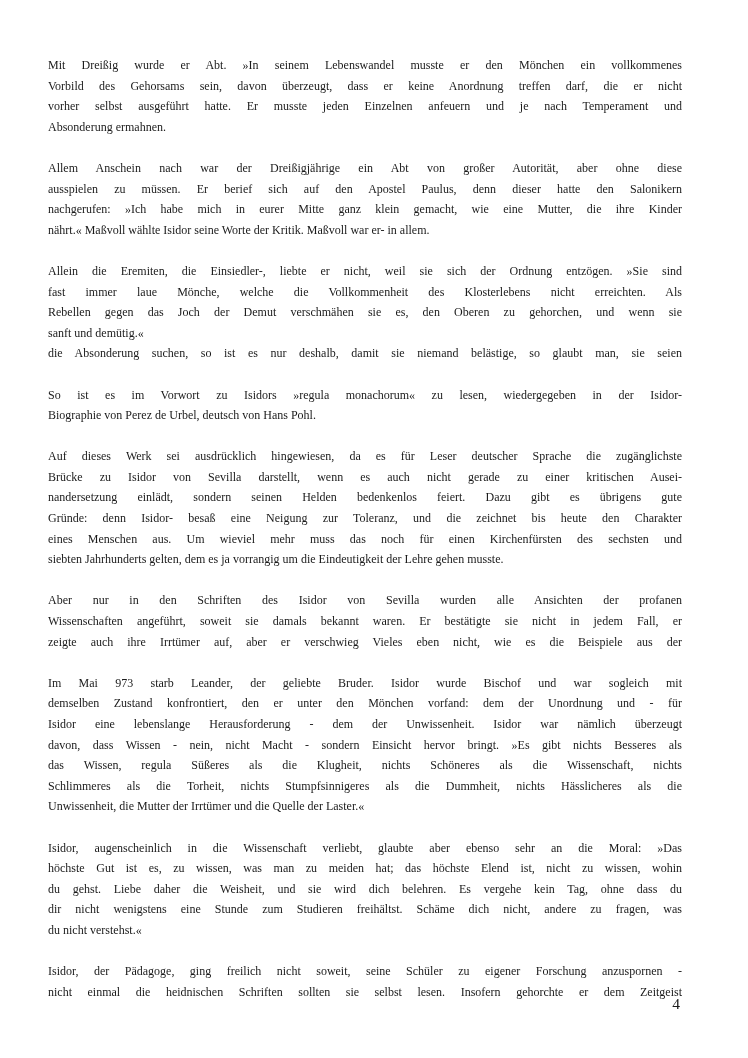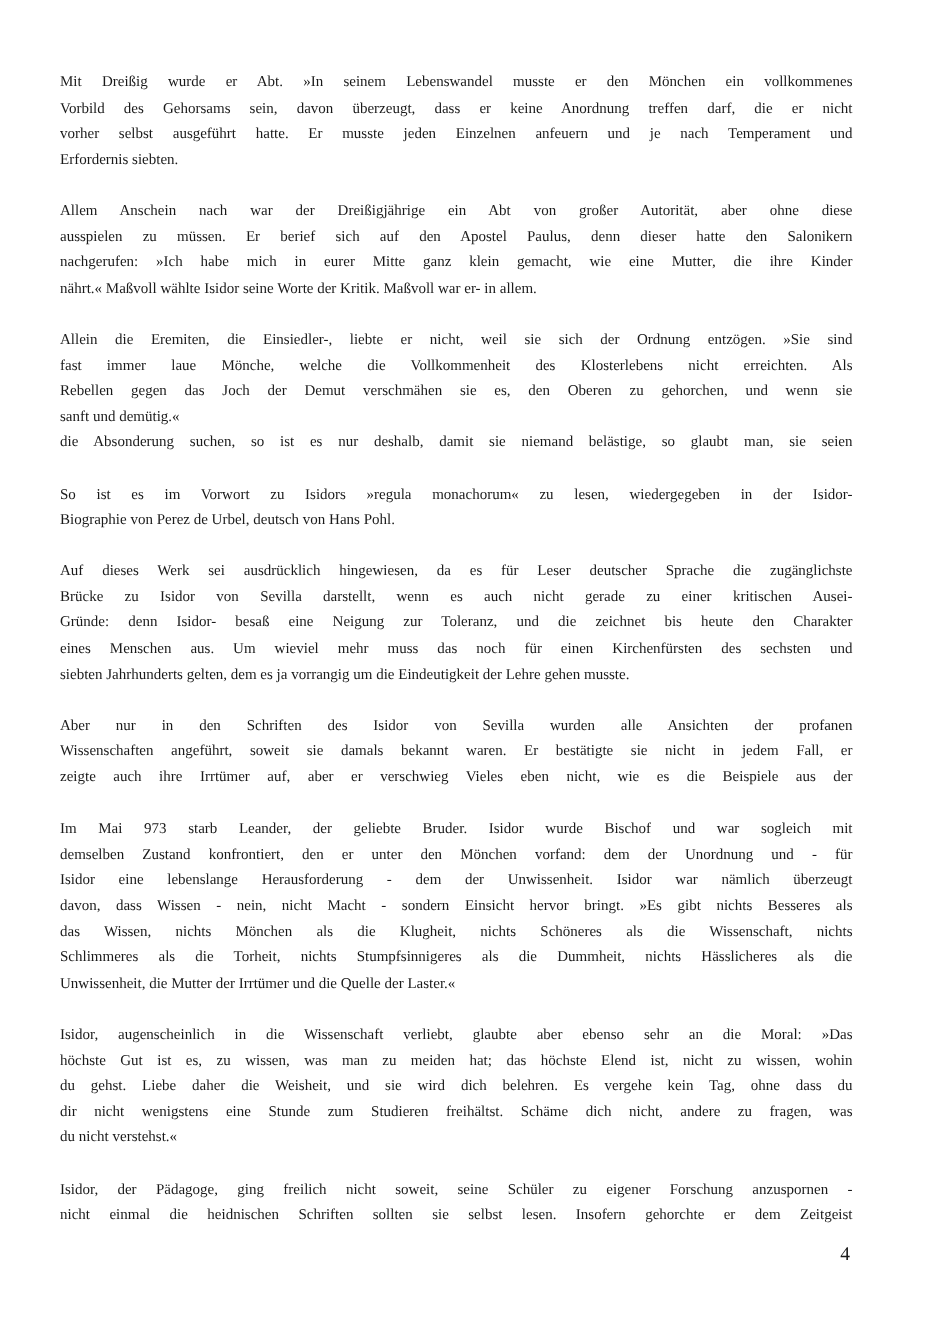--- a/index.html
+++ b/index.html
@@ -48,21 +48,21 @@
     }
   </style>
 </head>
 <body>
 
 <div class="page">
   <div class="para">
     <span class="line">Mit Dreißig wurde er Abt. »In seinem Lebenswandel musste er den Mönchen ein vollkommenes</span>
     <span class="line">Vorbild des Gehorsams sein, davon überzeugt, dass er keine Anordnung treffen darf, die er nicht</span>
     <span class="line">vorher selbst ausgeführt hatte. Er musste jeden Einzelnen anfeuern und je nach Temperament und</span>
-    <span class="line last">Erfordernis siebten.</span>
+    <span class="line last">Absonderung ermahnen.</span>
   </div>
   <div class="para">
     <span class="line">Allem Anschein nach war der Dreißigjährige ein Abt von großer Autorität, aber ohne diese</span>
     <span class="line">ausspielen zu müssen. Er berief sich auf den Apostel Paulus, denn dieser hatte den Salonikern</span>
     <span class="line">nachgerufen: »Ich habe mich in eurer Mitte ganz klein gemacht, wie eine Mutter, die ihre Kinder</span>
     <span class="line last">nährt.« Maßvoll wählte Isidor seine Worte der Kritik. Maßvoll war er- in allem.</span>
   </div>
   <div class="para">
     <span class="line">Allein die Eremiten, die Einsiedler-, liebte er nicht, weil sie sich der Ordnung entzögen. »Sie sind</span>
     <span class="line">fast immer laue Mönche, welche die Vollkommenheit des Klosterlebens nicht erreichten. Als</span>
@@ -70,35 +70,36 @@
     <span class="line last">sanft und demütig.«</span>
     <span class="line">die Absonderung suchen, so ist es nur deshalb, damit sie niemand belästige, so glaubt man, sie seien</span>
   </div>
   <div class="para">
     <span class="line">So ist es im Vorwort zu Isidors »regula monachorum« zu lesen, wiedergegeben in der Isidor-</span>
     <span class="line last">Biographie von Perez de Urbel, deutsch von Hans Pohl.</span>
   </div>
   <div class="para">
     <span class="line">Auf dieses Werk sei ausdrücklich hingewiesen, da es für Leser deutscher Sprache die zugänglichste</span>
     <span class="line">Brücke zu Isidor von Sevilla darstellt, wenn es auch nicht gerade zu einer kritischen Ausei-</span>
+    <span class="line">nandersetzung einlädt, sondern seinen Helden bedenkenlos feiert. Dazu gibt es übrigens gute</span>
     <span class="line">Gründe: denn Isidor- besaß eine Neigung zur Toleranz, und die zeichnet bis heute den Charakter</span>
     <span class="line">eines Menschen aus. Um wieviel mehr muss das noch für einen Kirchenfürsten des sechsten und</span>
     <span class="line last">siebten Jahrhunderts gelten, dem es ja vorrangig um die Eindeutigkeit der Lehre gehen musste.</span>
   </div>
   <div class="para">
     <span class="line">Aber nur in den Schriften des Isidor von Sevilla wurden alle Ansichten der profanen</span>
     <span class="line">Wissenschaften angeführt, soweit sie damals bekannt waren. Er bestätigte sie nicht in jedem Fall, er</span>
     <span class="line">zeigte auch ihre Irrtümer auf, aber er verschwieg Vieles eben nicht, wie es die Beispiele aus der</span>
   </div>
   <div class="para">
     <span class="line">Im Mai 973 starb Leander, der geliebte Bruder. Isidor wurde Bischof und war sogleich mit</span>
     <span class="line">demselben Zustand konfrontiert, den er unter den Mönchen vorfand: dem der Unordnung und - für</span>
     <span class="line">Isidor eine lebenslange Herausforderung - dem der Unwissenheit. Isidor war nämlich überzeugt</span>
     <span class="line">davon, dass Wissen - nein, nicht Macht - sondern Einsicht hervor bringt. »Es gibt nichts Besseres als</span>
-    <span class="line">das Wissen, nichts Mönchen als die Klugheit, nichts Schöneres als die Wissenschaft, nichts</span>
+    <span class="line">das Wissen, regula Süßeres als die Klugheit, nichts Schöneres als die Wissenschaft, nichts</span>
     <span class="line">Schlimmeres als die Torheit, nichts Stumpfsinnigeres als die Dummheit, nichts Hässlicheres als die</span>
     <span class="line last">Unwissenheit, die Mutter der Irrtümer und die Quelle der Laster.«</span>
   </div>
   <div class="para">
     <span class="line">Isidor, augenscheinlich in die Wissenschaft verliebt, glaubte aber ebenso sehr an die Moral: »Das</span>
     <span class="line">höchste Gut ist es, zu wissen, was man zu meiden hat; das höchste Elend ist, nicht zu wissen, wohin</span>
     <span class="line">du gehst. Liebe daher die Weisheit, und sie wird dich belehren. Es vergehe kein Tag, ohne dass du</span>
     <span class="line">dir nicht wenigstens eine Stunde zum Studieren freihältst. Schäme dich nicht, andere zu fragen, was</span>
     <span class="line last">du nicht verstehst.«</span>
   </div>

